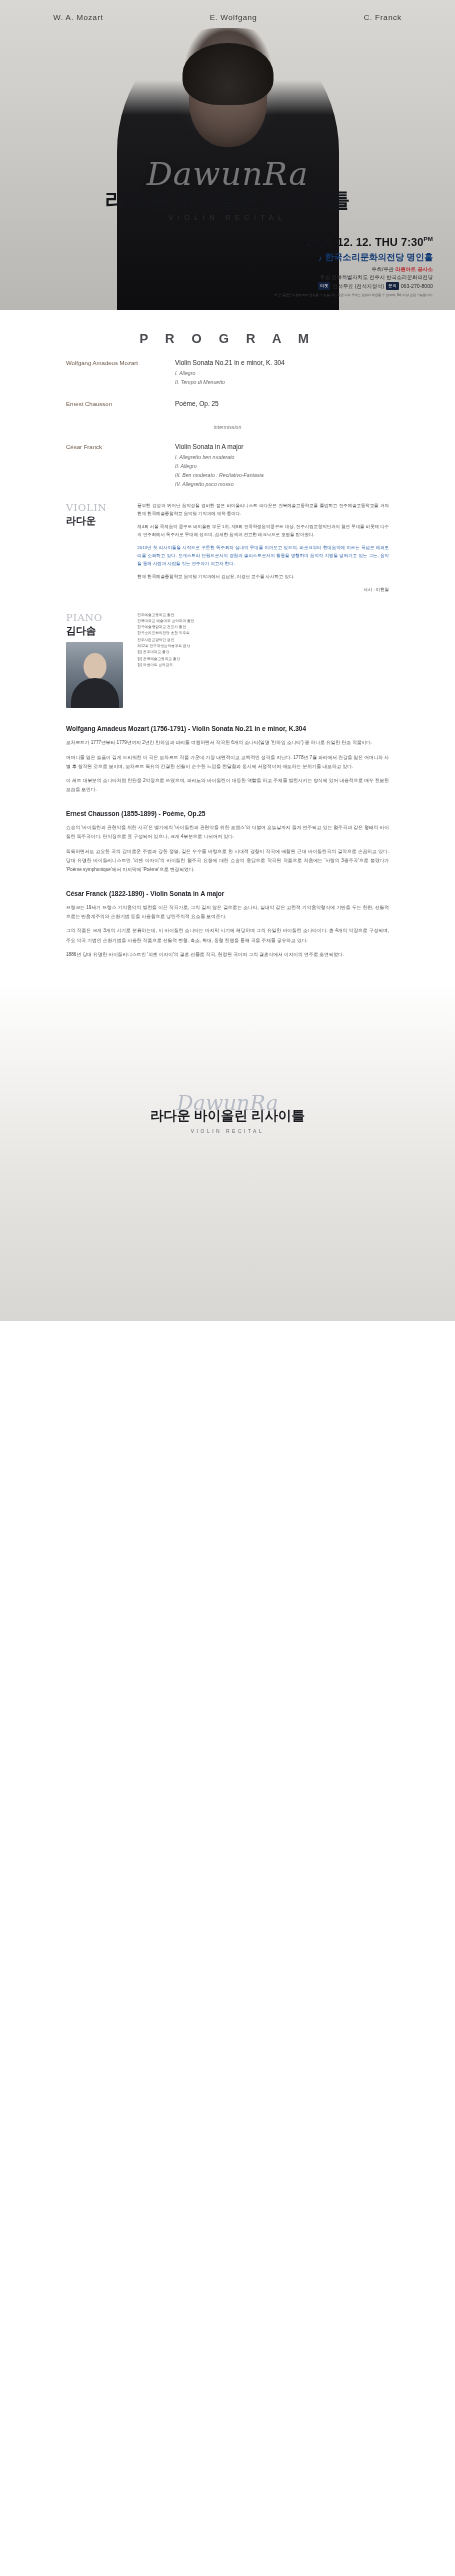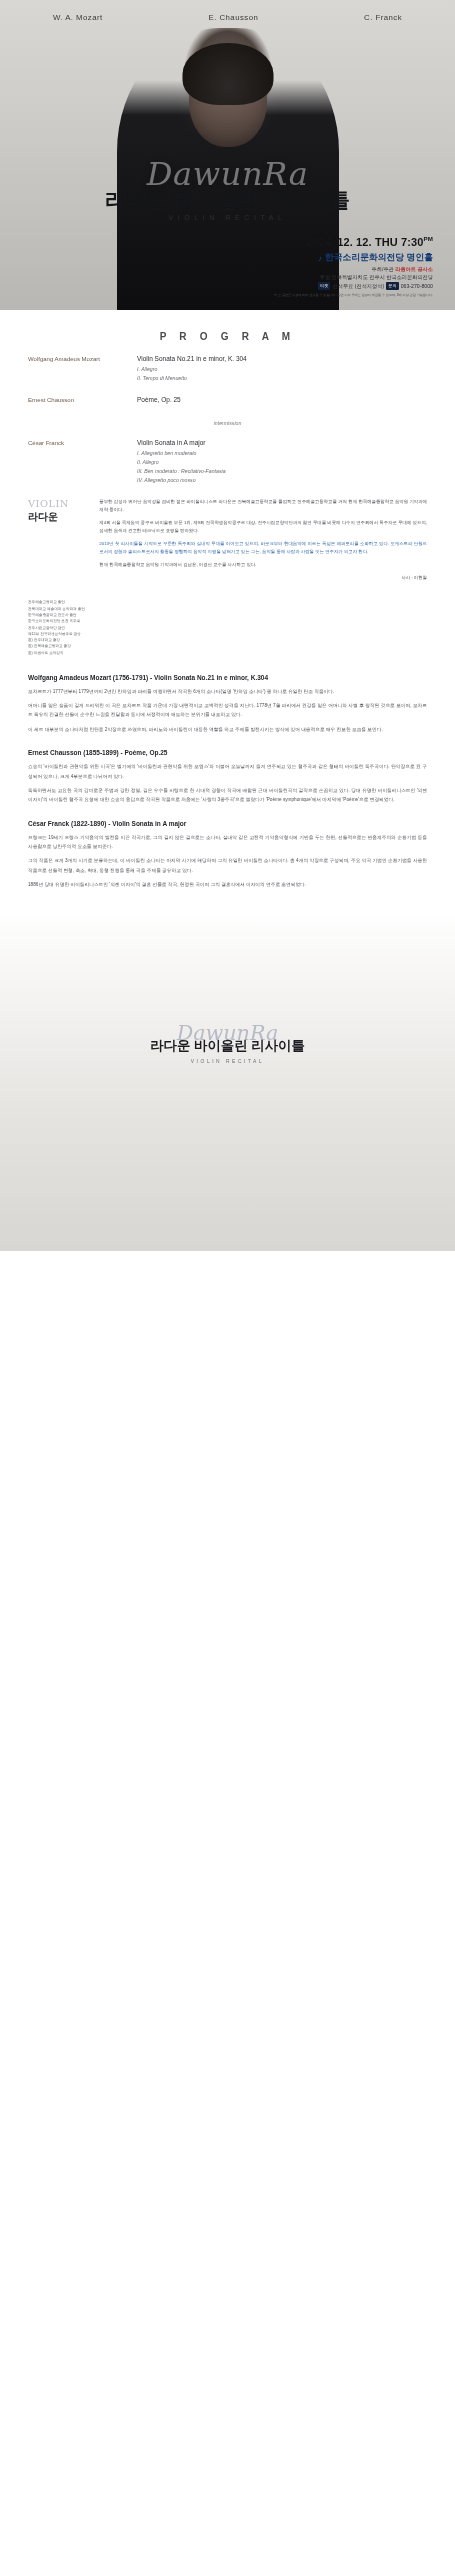--- a/index.html
+++ b/index.html
@@ -120,27 +120,27 @@
   }
   .hero-fineprint {
     position:absolute; right: 22px; top: 293px;
     text-align:right; font-size: 3.1px; line-height:1.5; color:#4a4b4f;
     z-index:6; max-width: 217px;
   }
 
   
   .section-head {
     text-align:center;
-    font-size: 10px;
+    font-size: 13px;
     letter-spacing: 0.52em;
     color: #4a4b50;
     margin: 0;
     padding: 20.7px 0 13.4px 0;
   }
-  .wrap { padding: 0 28px; }
+  .wrap { padding: 0 66px; }
 
   
   .prog-row { display:flex; margin-bottom: 13.4px; }
   .prog-left {
     width: 109px; flex: none;
     font-size: 6px; color: #6f5a4a; text-align:left; padding-top:0.5px;
   }
   .prog-right { flex:1; }
   .prog-title { font-size: 6.5px; color: #2c2d31; margin-bottom: 3.1px; }
   .prog-mvt { font-size: 5.2px; color:#6a6b70; font-style: italic; line-height: 1.7; }
@@ -203,21 +203,21 @@
 </style>
 </head>
 <body>
 
 <div class="page">
 
   <div class="hero">
 
     <div class="hero-composers">
       <span>W. A. Mozart</span>
-      <span>E. Chausson</span>
+      <span>E. Wolfgang</span>
       <span>C. Franck</span>
     </div>
 
     <div class="portrait">
       <div class="portrait-face"></div>
       <div class="portrait-hair"></div>
     </div>
 
     <div class="hero-script">DawunRa</div>
     <div class="hero-title">라다운 바이올린 리사이틀</div>
@@ -295,20 +295,28 @@
       <div class="profile-text">
         <p>풍부한 감성과 뛰어난 음악성을 겸비한 젊은 바이올리니스트 라다운은 전북예술고등학교를 졸업하고 전주예술고등학교를 거쳐 현재 한국예술종합학교 음악원 기악과에 재학 중이다.</p>
         <p>제4회 서울 국제음악 콩쿠르 바이올린 부문 1위, 제9회 전국학생음악콩쿠르 대상, 전주시립교향악단과의 협연 무대를 비롯해 다수의 연주회에서 독주자로 무대에 섰으며, 섬세한 음색과 견고한 테크닉으로 호평을 받아왔다.</p>
         <p class="hl">2013년 첫 리사이틀을 시작으로 꾸준한 독주회와 실내악 무대를 이어오고 있으며, 바로크부터 현대음악에 이르는 폭넓은 레퍼토리를 소화하고 있다. 오케스트라 단원으로서의 경험과 솔리스트로서의 활동을 병행하며 음악적 지평을 넓혀가고 있는 그는, 음악을 통해 사람과 사람을 잇는 연주자가 되고자 한다.</p>
         <p>현재 한국예술종합학교 음악원 기악과에서 김남윤, 이경선 교수를 사사하고 있다.</p>
         <div class="profile-sign">사사 : 이현철</div>
       </div>
     </div>
 
     <div class="profile-block">
+      <div class="profile-photo-col">
+        <div class="p-cat">PIANO</div>
+        <div class="p-name">김다솜</div>
+        <div class="p-photo">
+          <div class="head"></div>
+          <div class="body"></div>
+        </div>
+      </div>
       <div class="sidecaption">
         <div>전주예술고등학교 졸업</div>
         <div>전북대학교 예술대학 음악학과 졸업</div>
         <div>한국예술종합학교 전문사 졸업</div>
         <div>한국소리문화의전당 초청 독주회</div>
         <div>전주시립교향악단 협연</div>
         <div>제12회 전국학생음악콩쿠르 금상</div>
         <div>현) 전주대학교 출강</div>
         <div>현) 전북예술고등학교 출강</div>
         <div>현) 라원아트 음악감독</div>

